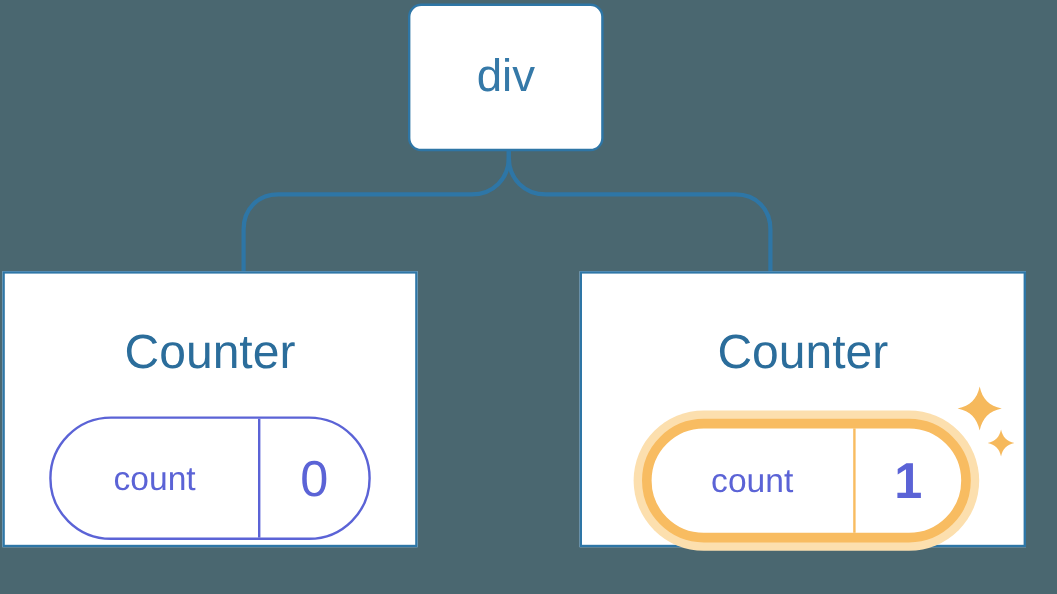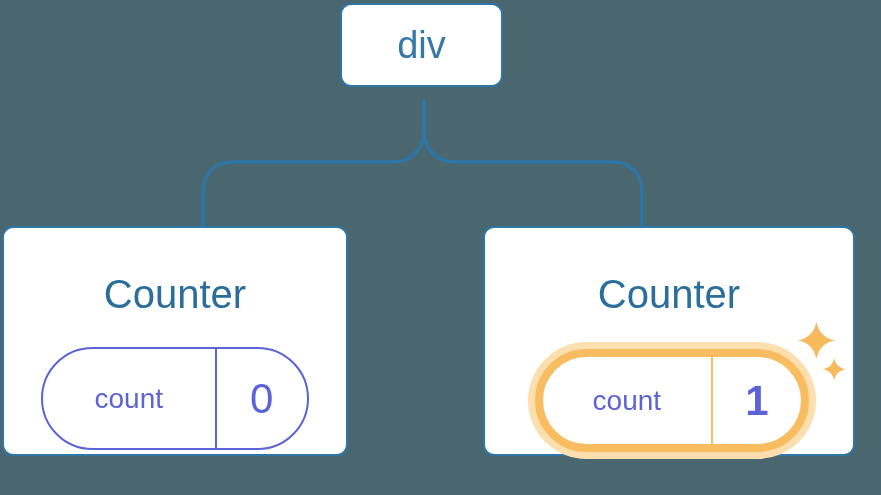--- a/index.html
+++ b/index.html
@@ -17,40 +17,40 @@
   }
   svg.connector path {
     fill: none;
     stroke: var(--connector);
     stroke-width: 3.5;
     stroke-linecap: round;
   }
   .root-node {
     position: absolute;
     left: 340px; top: 3px;
-    width: 163px; height: 84px;
+    width: 163px; height: 123px;
     box-sizing: border-box;
     background: var(--node-bg);
     border: 2.5px solid var(--node-border);
     border-radius: 11px;
     display: flex; align-items: center; justify-content: center;
     z-index: 1;
   }
   .root-node span {
     font-size: 38px;
     color: var(--root-label);
   }
   .card {
     position: absolute;
     top: 226px;
     height: 230px;
     box-sizing: border-box;
     background: var(--node-bg);
     border: 2.5px solid var(--node-border);
-    border-radius: 11px;
+    border-radius: 0;
     z-index: 1;
   }
   .card-left  { left: 2px;   width: 346px; }
   .card-right { left: 483px; width: 372px; }
   .card-title {
     position: absolute;
     left: 0; right: 0; top: 44px;
     text-align: center;
     font-size: 40px;
     font-weight: 500;

